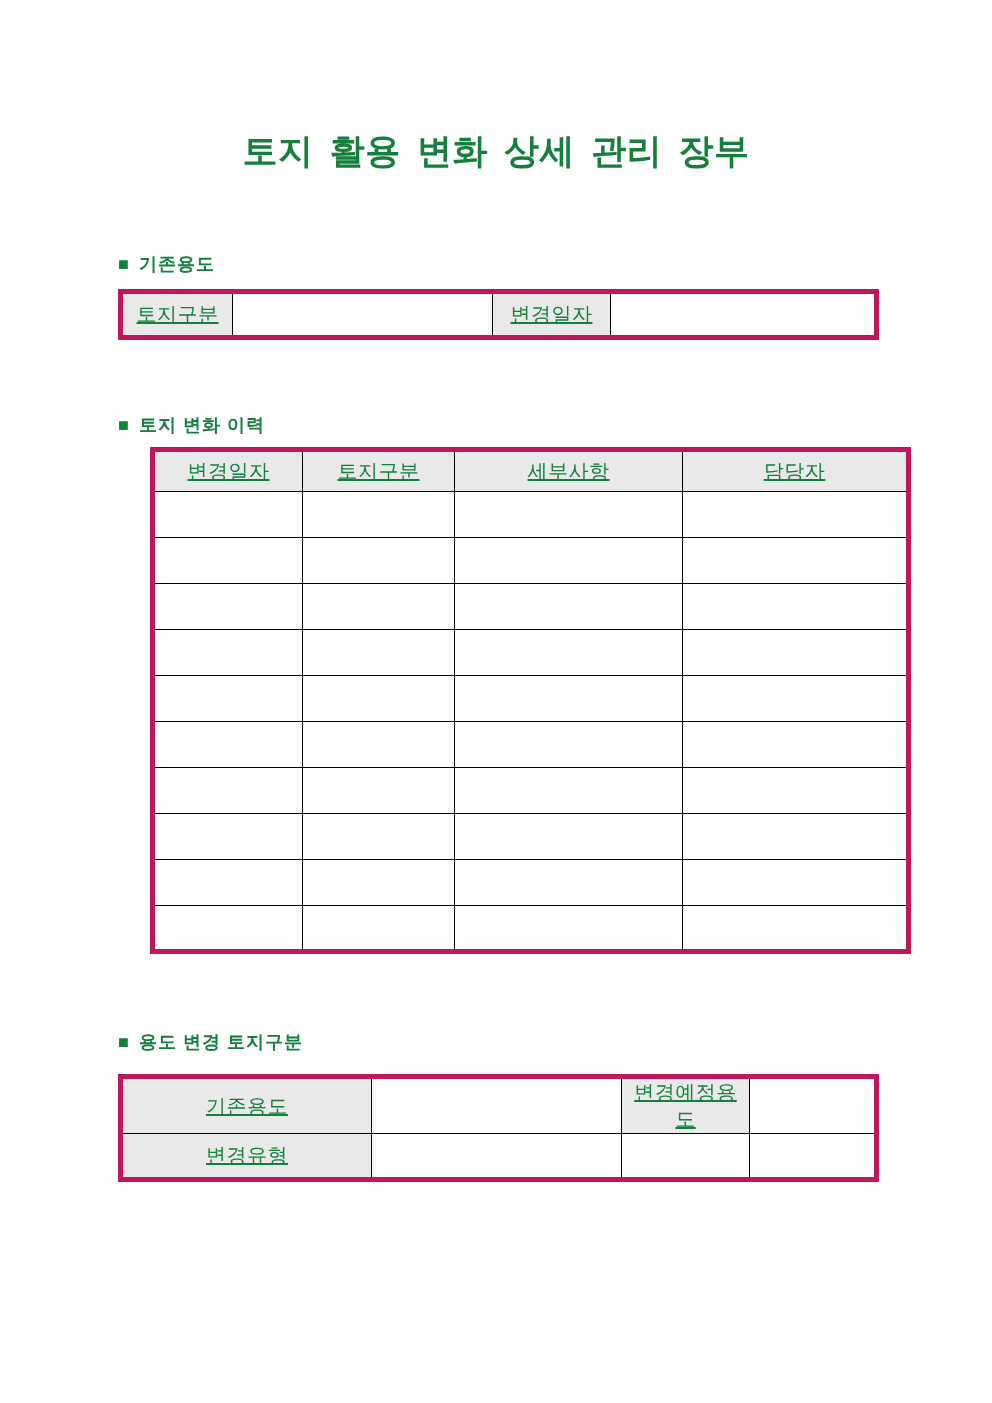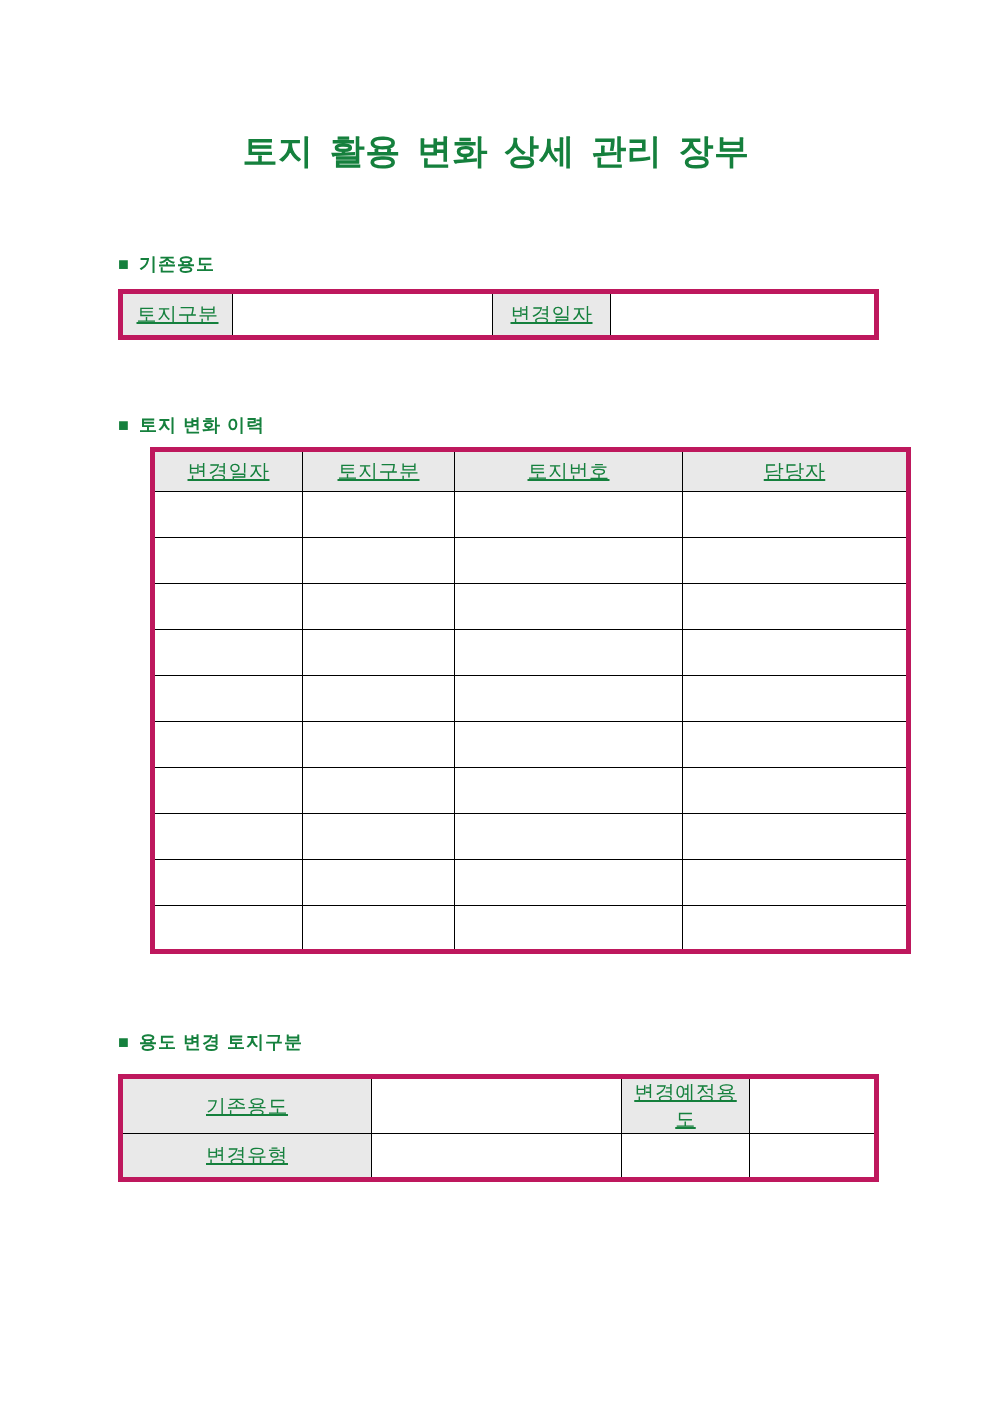--- a/index.html
+++ b/index.html
@@ -125,21 +125,21 @@
     <colgroup>
         <col class="hc1">
         <col class="hc2">
         <col class="hc3">
         <col class="hc4">
       </colgroup>
     <thead>
       <tr>
         <th>변경일자</th>
         <th>토지구분</th>
-        <th>토지번호</th>
+        <th>세부사항</th>
         <th>담당자</th>
       </tr>
     </thead>
     <tbody>
         <tr>
           <td></td>
           <td></td>
           <td></td>
           <td></td>
         </tr>

